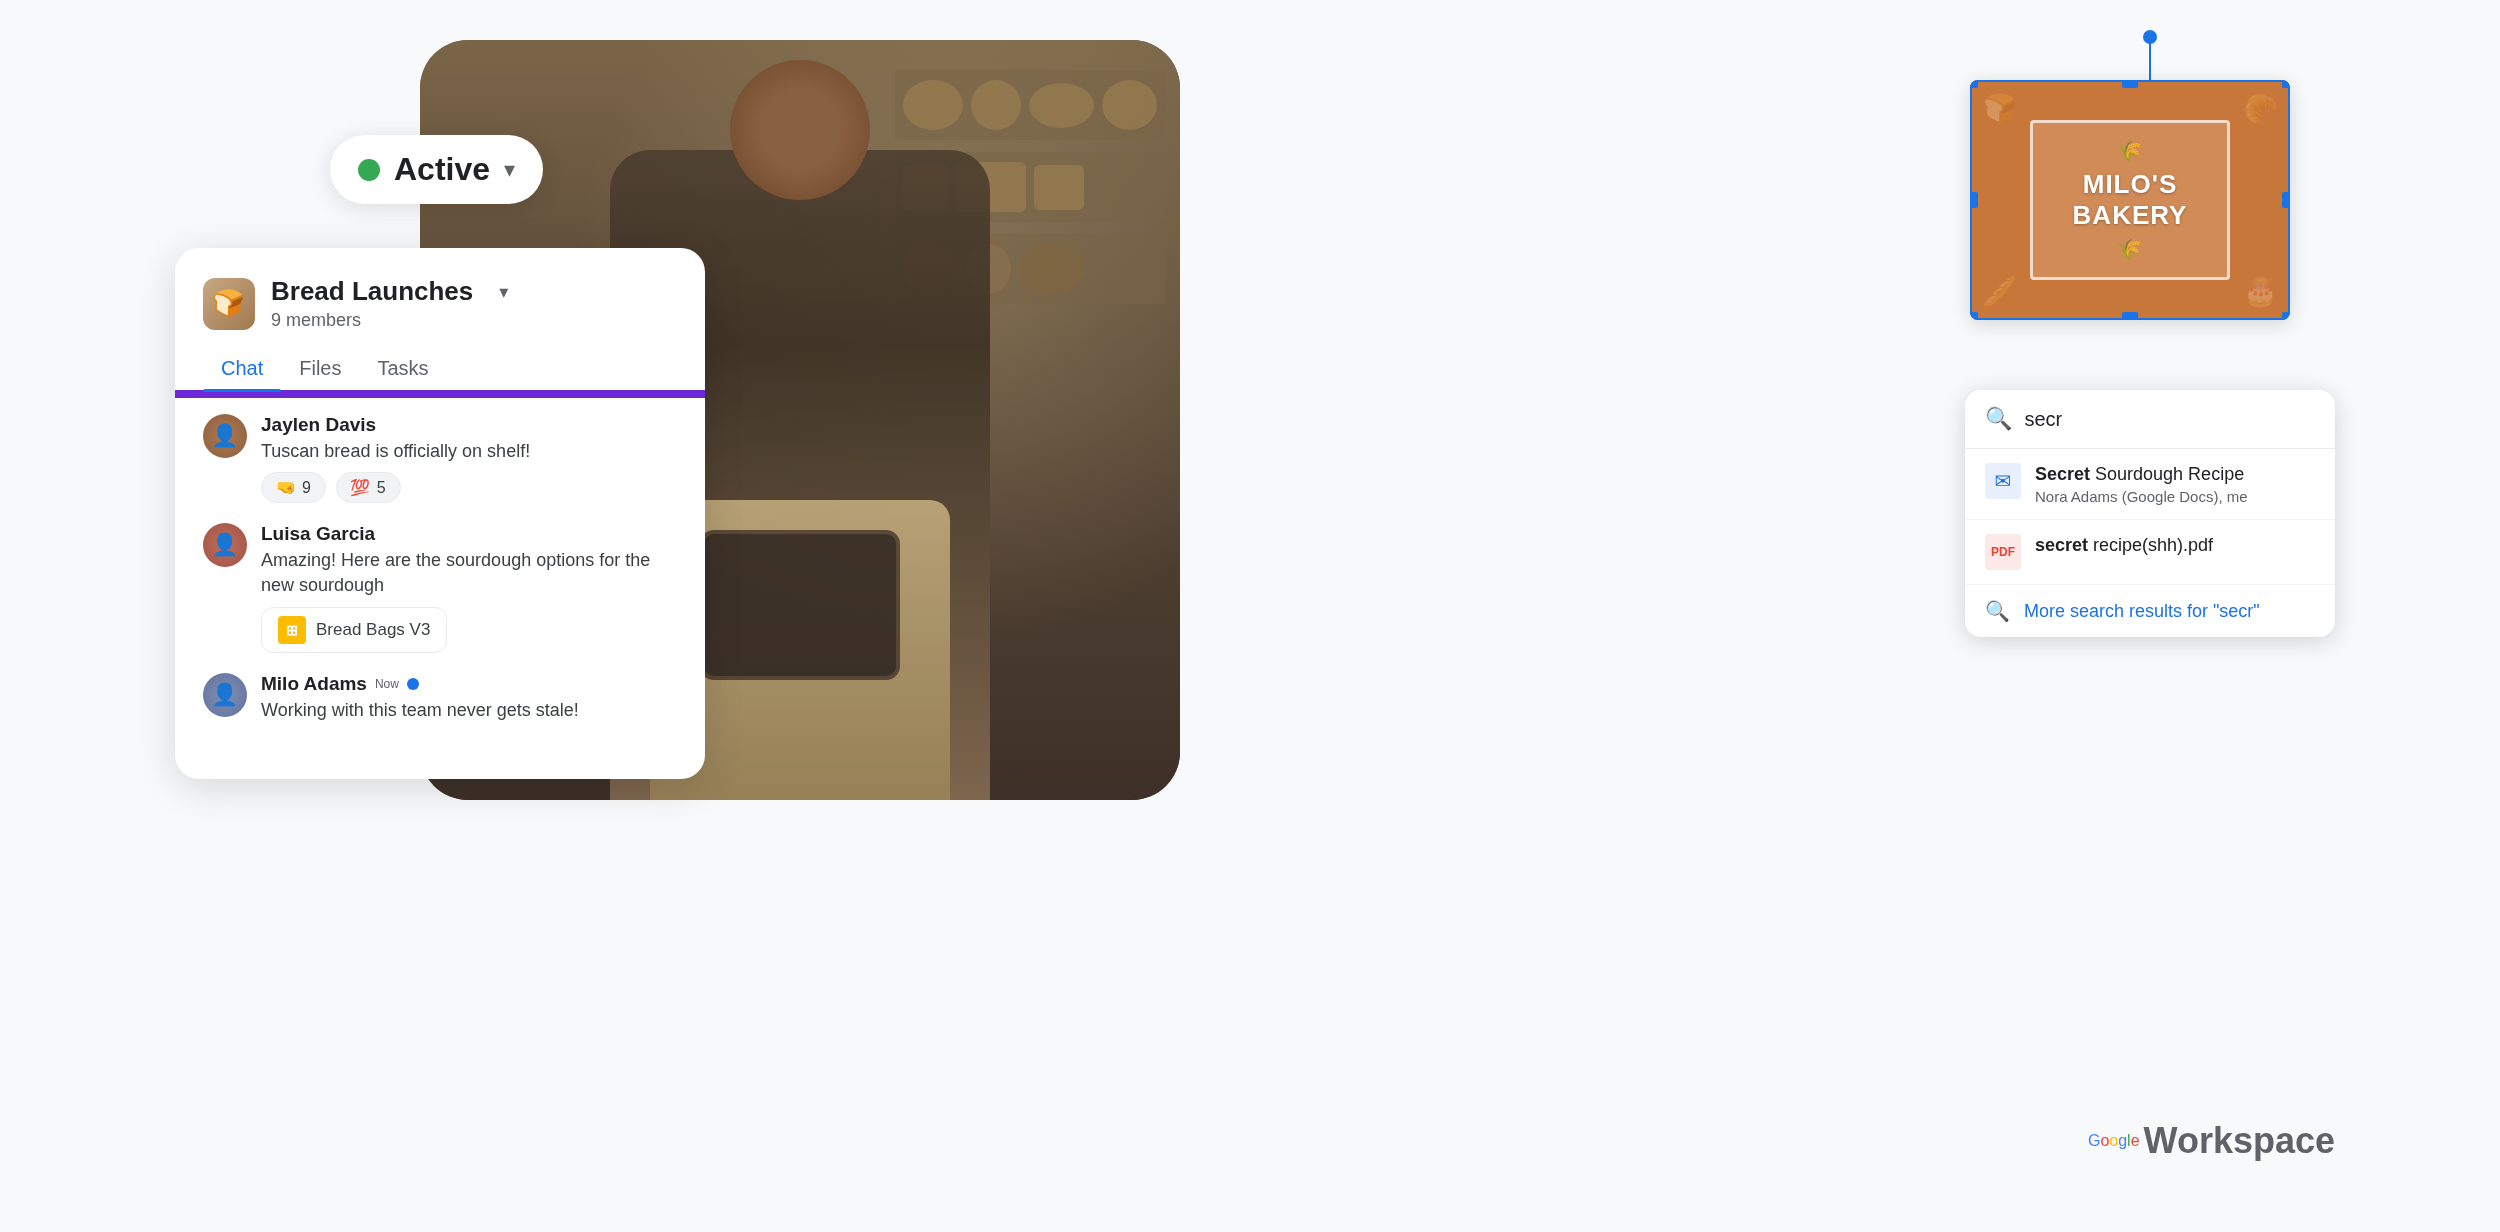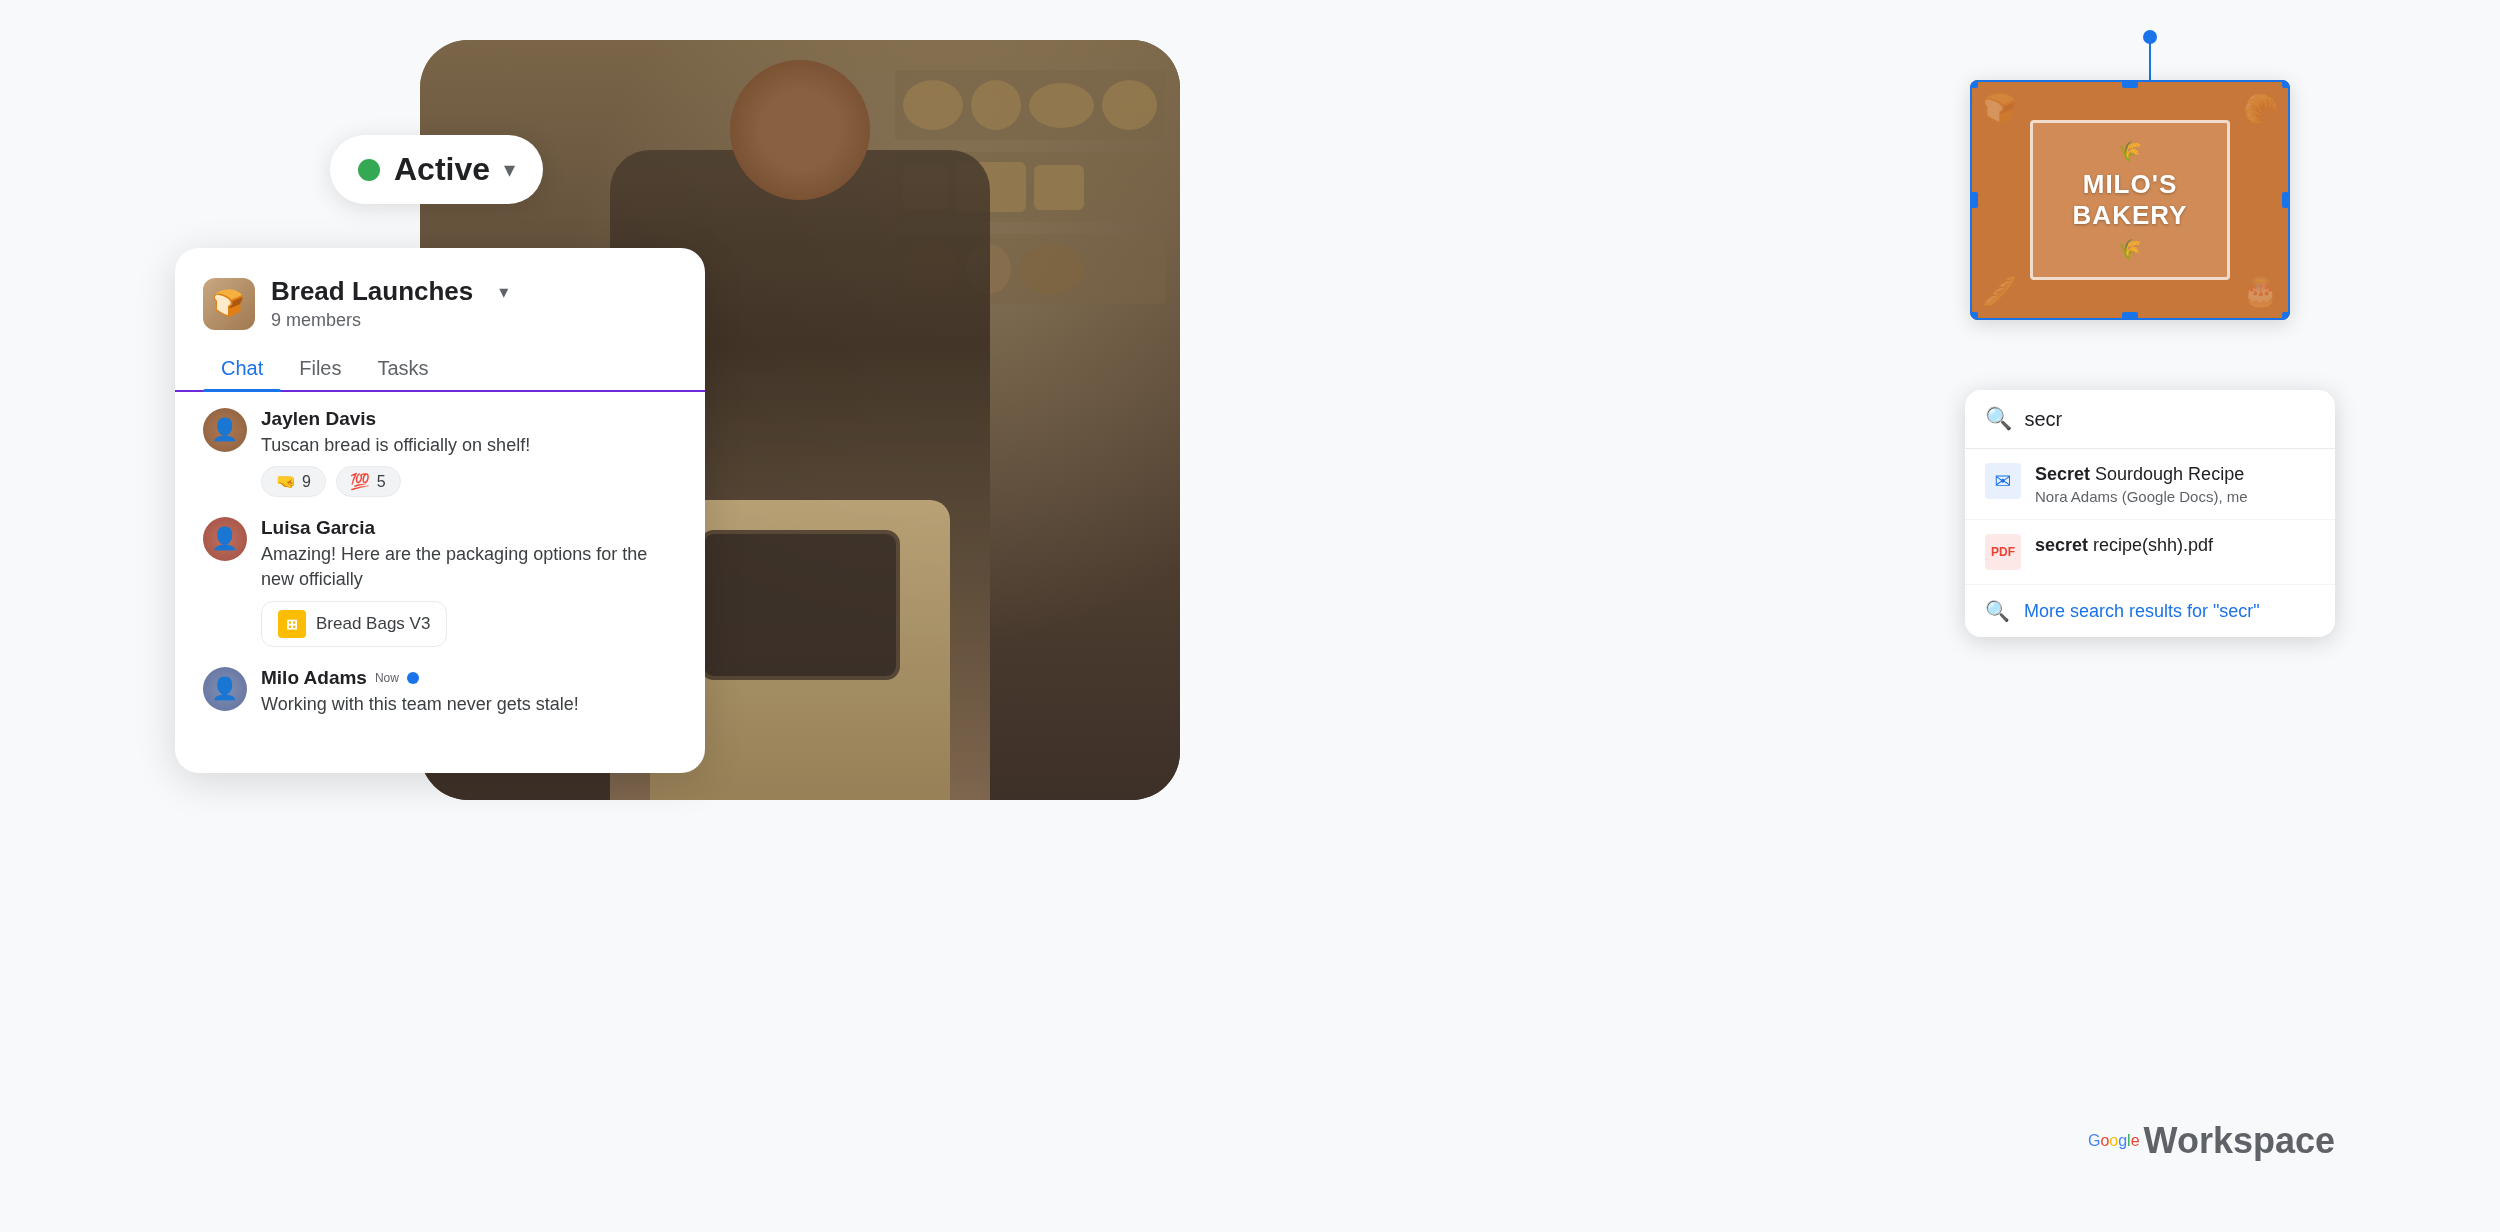--- a/index.html
+++ b/index.html
@@ -160,21 +160,21 @@
 
     .chat-subtitle {
       font-size: 18px;
       color: #5f6368;
       margin-top: 3px;
     }
 
     
     .chat-tabs {
       display: flex;
-      border-bottom: 2px solid #6d28d9;
+      border-bottom: 8px solid #6d28d9;
       padding: 0 28px;
       margin-bottom: 4px;
     }
 
     .chat-tab {
       padding: 10px 18px;
       font-size: 20px;
       color: #5f6368;
       cursor: pointer;
       position: relative;
@@ -689,21 +689,21 @@
         </div>
       </div>
     </div>
 
     <div class="chat-message">
       <div class="msg-avatar face-luisa">👤</div>
       <div class="msg-content">
         <div class="msg-name">
           <span>Luisa Garcia</span>
         </div>
-        <div class="msg-text">Amazing! Here are the packaging options for the new officially</div>
+        <div class="msg-text">Amazing! Here are the sourdough options for the new sourdough</div>
         <div class="file-attachment">
           <div class="file-icon">
             <span style="font-size:14px;">⊞</span>
           </div>
           <span>Bread Bags V3</span>
         </div>
       </div>
     </div>
 
     <div class="chat-message">

